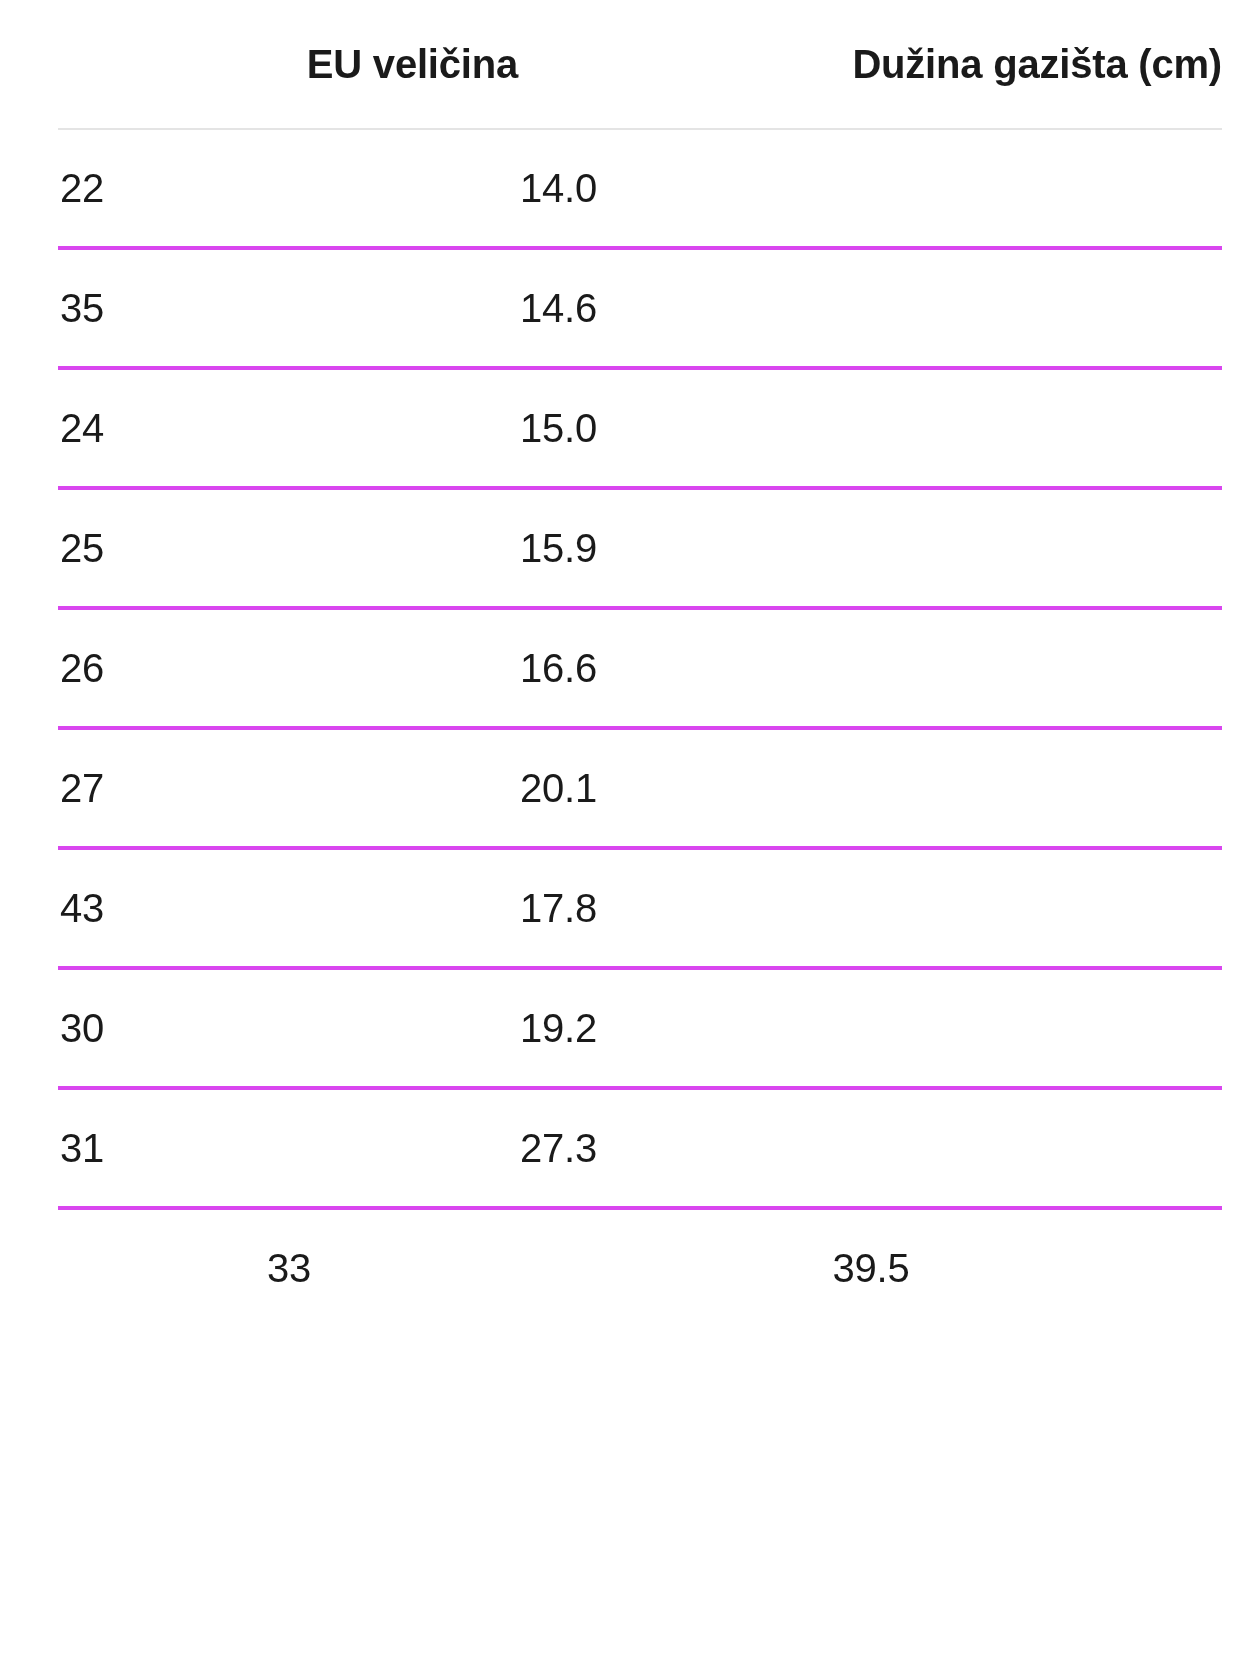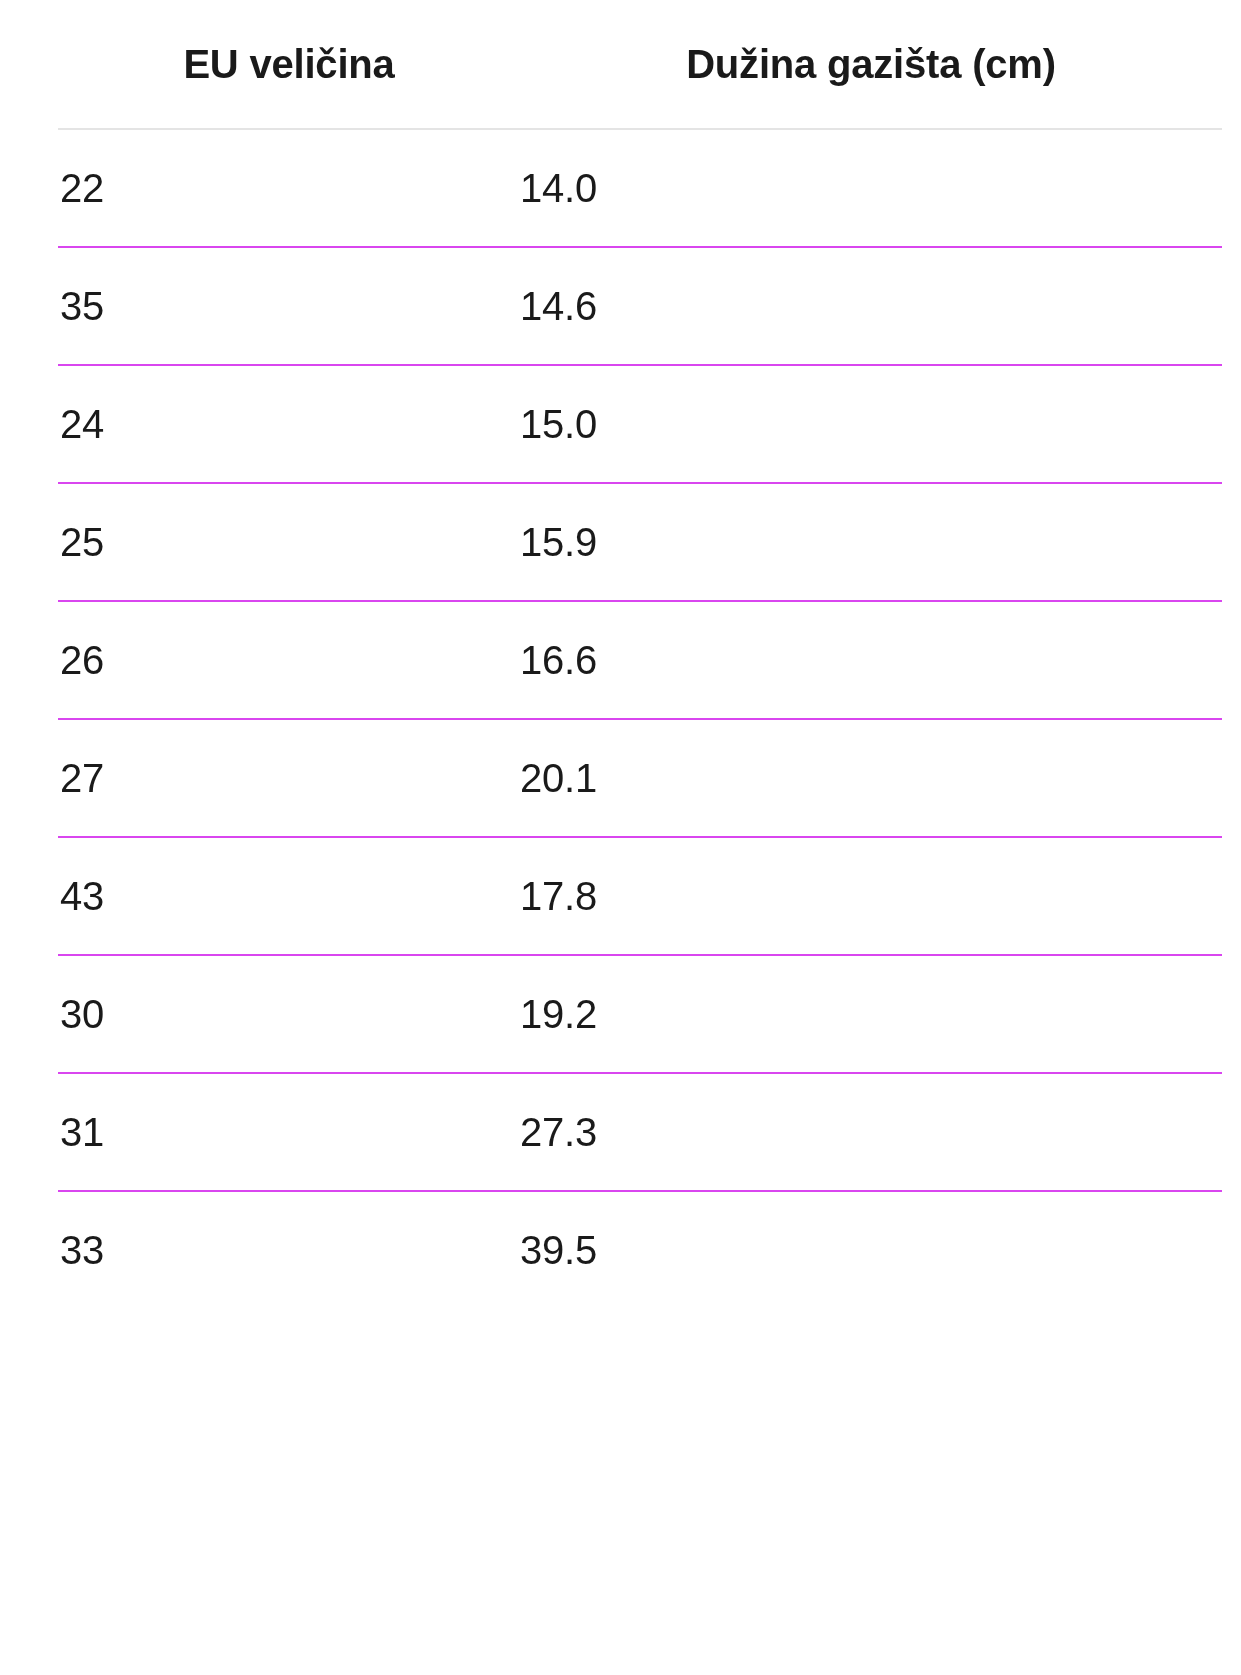--- a/index.html
+++ b/index.html
@@ -31,47 +31,48 @@
     top: 0;
     width: 1164px;
     border-collapse: collapse;
     table-layout: fixed;
   }
 
   .size-table col.col-eu    { width: 460px; }
   .size-table col.col-sole  { width: 704px; }
 
   .size-table thead th {
-    text-align: center;
+    text-align: right;
     vertical-align: middle;
     font-size: 40px;
     font-weight: 700;
     letter-spacing: -0.2px;
     color: #1a1a1a;
     height: 128px;
     padding: 0;
     border-bottom: 2px solid #e4e4e4;
     white-space: nowrap;
   }
 
   .size-table tbody td {
     text-align: left;
     vertical-align: middle;
     font-size: 40px;
     font-weight: 400;
     letter-spacing: -0.2px;
     color: #1a1a1a;
     height: 116px;
     padding: 0;
-    border-bottom: 2px solid #d946ef;
+    border-bottom: 4px solid #d946ef;
     white-space: nowrap;
   }
 
   .size-table tbody tr:last-child td {
     border-bottom: none;
+    text-align: center;
   }
 
   .cell-eu   { padding-left: 2px !important; }
   .cell-sole { padding-left: 2px !important; }
 
   th.cell-sole, td.cell-sole {
     
   }
 </style>
 </head>

